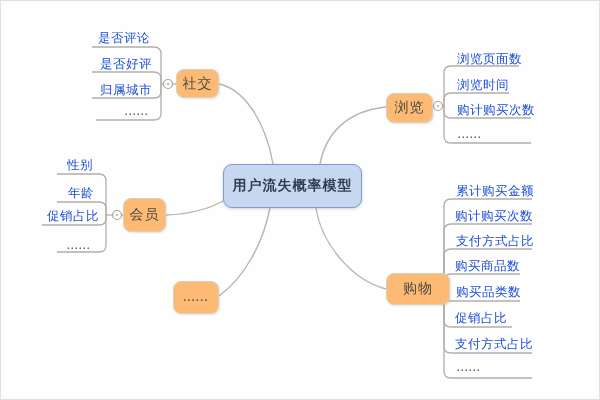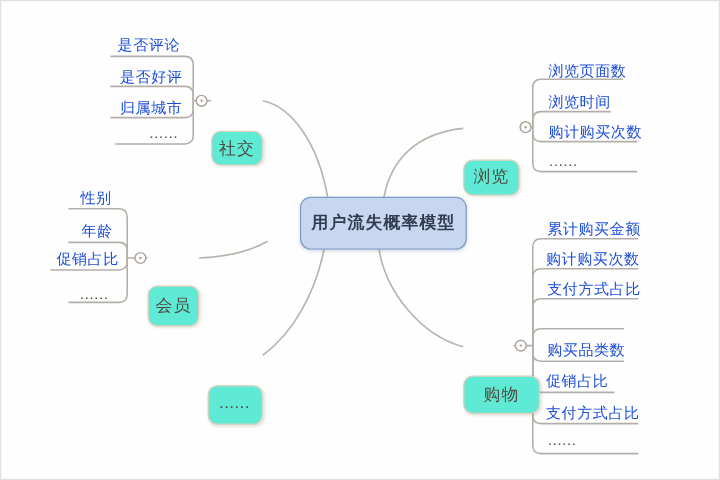--- a/index.html
+++ b/index.html
@@ -9,26 +9,26 @@
     font-family:"Liberation Sans","DejaVu Sans",sans-serif;
   }
   svg.wires{position:absolute;left:0;top:0;width:600px;height:400px;}
   .node{
     position:absolute;display:flex;align-items:center;justify-content:center;
     border-radius:9px;box-sizing:border-box;
   }
   .node.root{
     background:#c8d7f0;border:1.6px solid #7f9cc9;
     box-shadow:0 1px 3px rgba(60,80,120,0.25);
-    color:#323c50;font-size:14px;font-weight:bold;letter-spacing:1px;margin-left:27px;
+    color:#323c50;font-size:14px;font-weight:bold;letter-spacing:1px;
   }
   .node.branch{
-    background:#5eead4;border:1.5px solid #d9d1bc;border-radius:8px;
+    background:#fdba74;border:1.5px solid #d9d1bc;border-radius:8px;
     box-shadow:1px 1px 2px rgba(90,80,60,0.15);
-    color:#4e4a42;font-size:14px;letter-spacing:1px;margin-top:40px;
+    color:#4e4a42;font-size:14px;letter-spacing:1px;
   }
   .child{
     position:absolute;white-space:nowrap;
     color:#1d4ed8;font-size:12.5px;letter-spacing:0.5px;
   }
   .dots{
     font-size:9px;font-weight:bold;letter-spacing:1.5px;color:#55514a;
   }
   .node .dots{font-size:10px;}
 </style>
@@ -130,18 +130,19 @@
   <div class="child dots" style="left:457px;top:129px">......</div>
 
   <div class="child" style="left:66px;top:156px">性别</div>
   <div class="child" style="left:67px;top:184px">年龄</div>
   <div class="child" style="left:46px;top:207px">促销占比</div>
   <div class="child dots" style="left:66px;top:240px">......</div>
 
   <div class="child" style="left:455px;top:182px">累计购买金额</div>
   <div class="child" style="left:454px;top:207px">购计购买次数</div>
   <div class="child" style="left:455px;top:232px">支付方式占比</div>
+  <div class="child" style="left:454px;top:257px">购买商品数</div>
   <div class="child" style="left:455px;top:283px">购买品类数</div>
   <div class="child" style="left:454px;top:309px">促销占比</div>
   <div class="child" style="left:454px;top:335px">支付方式占比</div>
   <div class="child dots" style="left:456px;top:362px">......</div>
 
 </div>
 
 </body></html>

